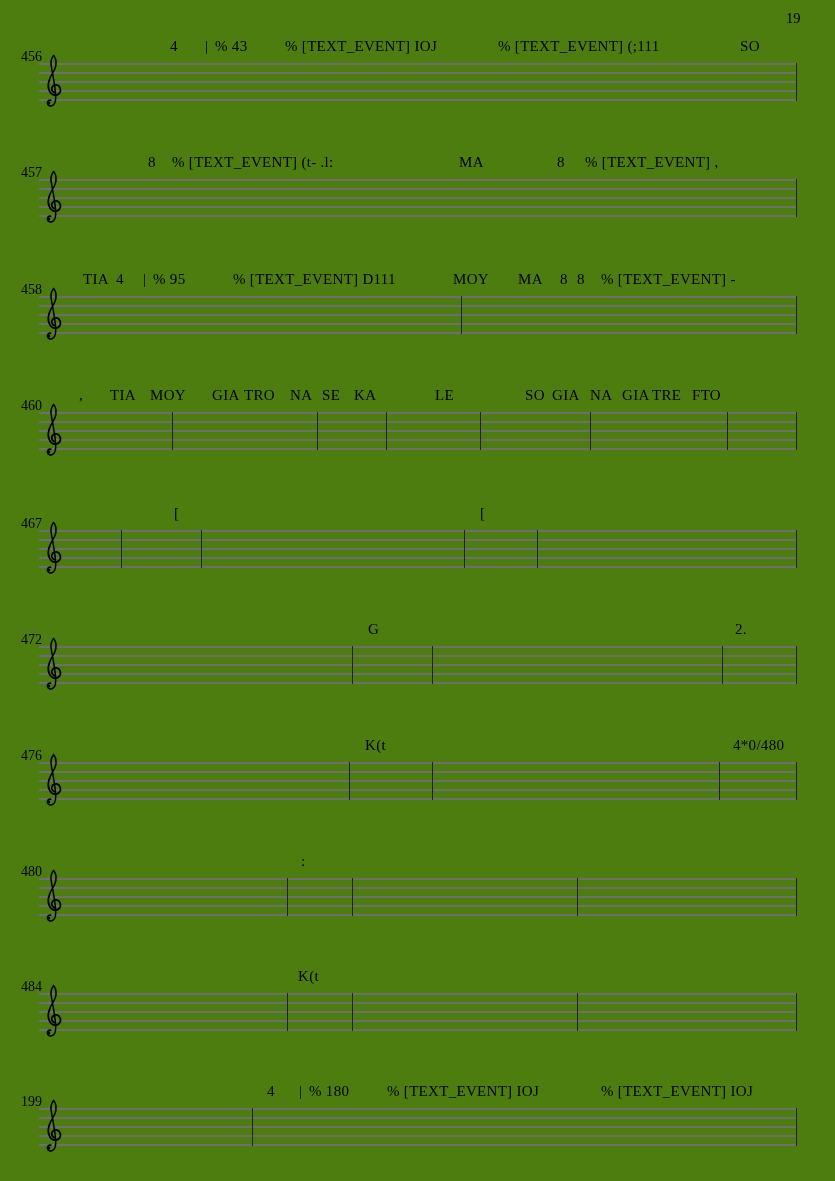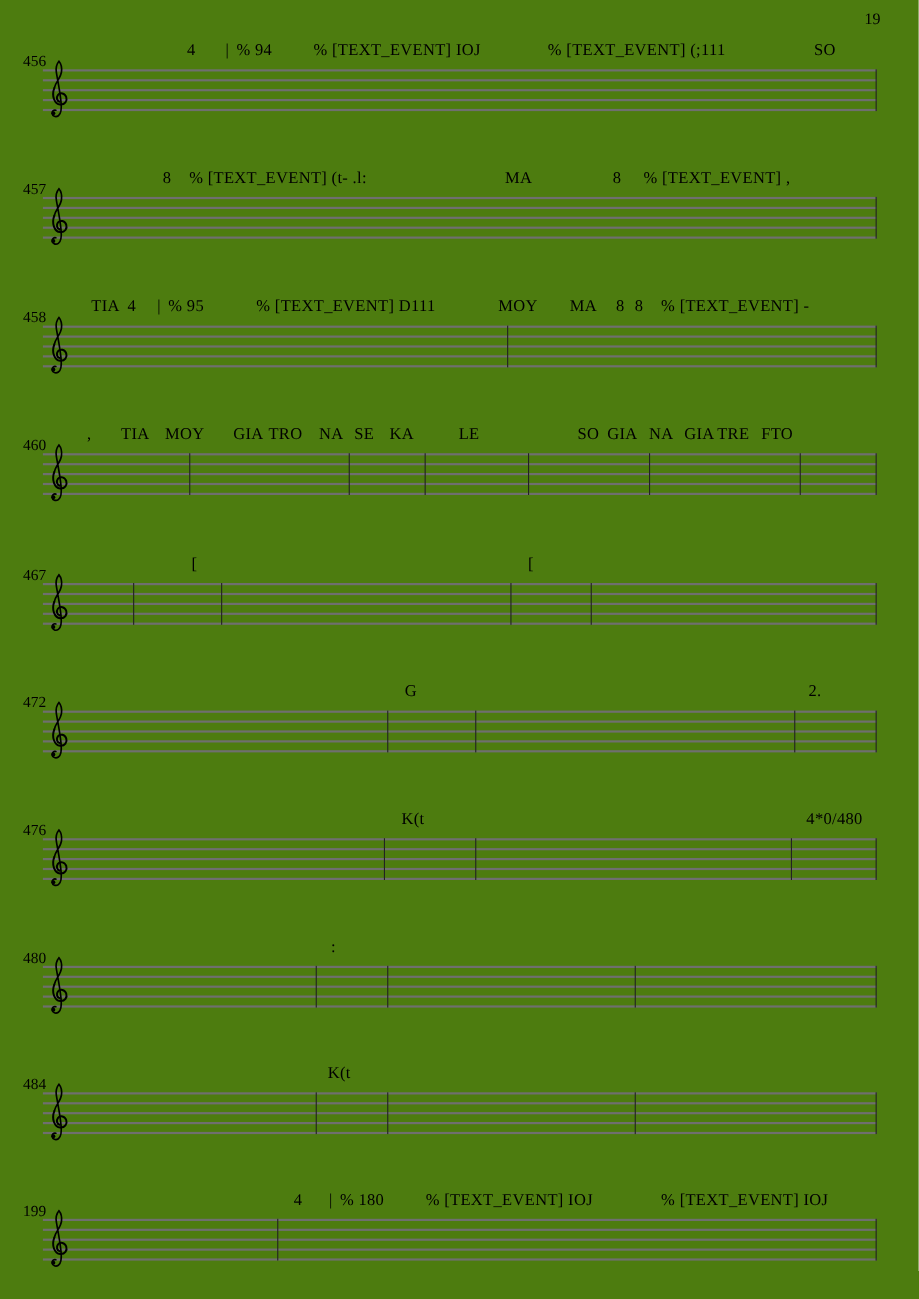--- a/index.html
+++ b/index.html
@@ -84,21 +84,21 @@
 <body>
 
 <div class="page" style="--staff-line-color: #6f6f6f; --barline-color: #222222; background: #4d7c0f; color: rgb(0, 0, 0); padding-left: 40px;">
   <div class="page-number">19</div>
   <div id="systems">
       <div class="system" style="top: 63px;">
     <div class="measure-number">456</div>
     <div class="annotation-row">
           <span class="annotation" style="left: 170px;">4</span>
           <span class="annotation" style="left: 205px;">|</span>
-          <span class="annotation" style="left: 215px;">% 94</span>
+          <span class="annotation" style="left: 215px;">% 43</span>
           <span class="annotation" style="left: 285px;">% [TEXT_EVENT] IOJ</span>
           <span class="annotation" style="left: 498px;">% [TEXT_EVENT] (;111</span>
           <span class="annotation" style="left: 740px;">SO</span>
         </div>
     <div class="staff-lines" style="left: 39px; width: 758px;">
           <div class="staff-line" style="top: 0px;"></div>
           <div class="staff-line" style="top: 9px;"></div>
           <div class="staff-line" style="top: 18px;"></div>
           <div class="staff-line" style="top: 27px;"></div>
           <div class="staff-line" style="top: 36px;"></div>
@@ -166,21 +166,21 @@
     <div class="measure-number">460</div>
     <div class="annotation-row">
           <span class="annotation" style="left: 79px;">,</span>
           <span class="annotation" style="left: 110px;">TIA</span>
           <span class="annotation" style="left: 150px;">MOY</span>
           <span class="annotation" style="left: 212px;">GIA</span>
           <span class="annotation" style="left: 244px;">TRO</span>
           <span class="annotation" style="left: 290px;">NA</span>
           <span class="annotation" style="left: 322px;">SE</span>
           <span class="annotation" style="left: 354px;">KA</span>
-          <span class="annotation" style="left: 417px;">LE</span>
+          <span class="annotation" style="left: 435px;">LE</span>
           <span class="annotation" style="left: 525px;">SO</span>
           <span class="annotation" style="left: 552px;">GIA</span>
           <span class="annotation" style="left: 590px;">NA</span>
           <span class="annotation" style="left: 622px;">GIA</span>
           <span class="annotation" style="left: 652px;">TRE</span>
           <span class="annotation" style="left: 692px;">FTO</span>
         </div>
     <div class="staff-lines" style="left: 39px; width: 758px;">
           <div class="staff-line" style="top: 0px;"></div>
           <div class="staff-line" style="top: 9px;"></div>

